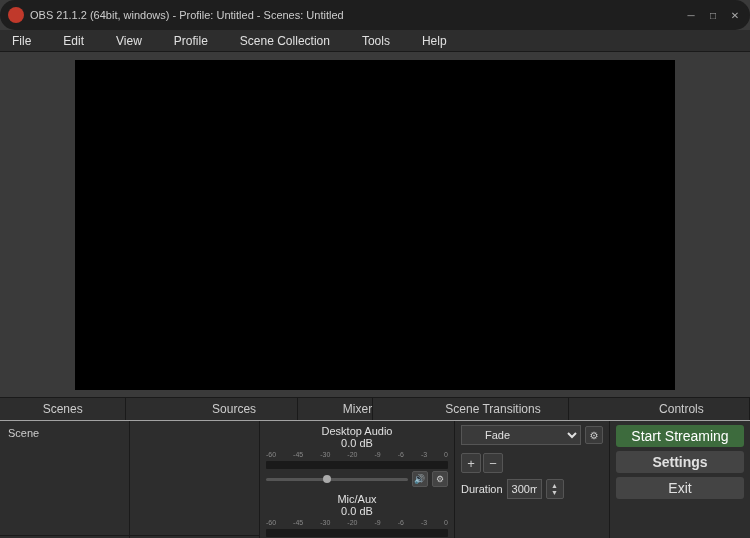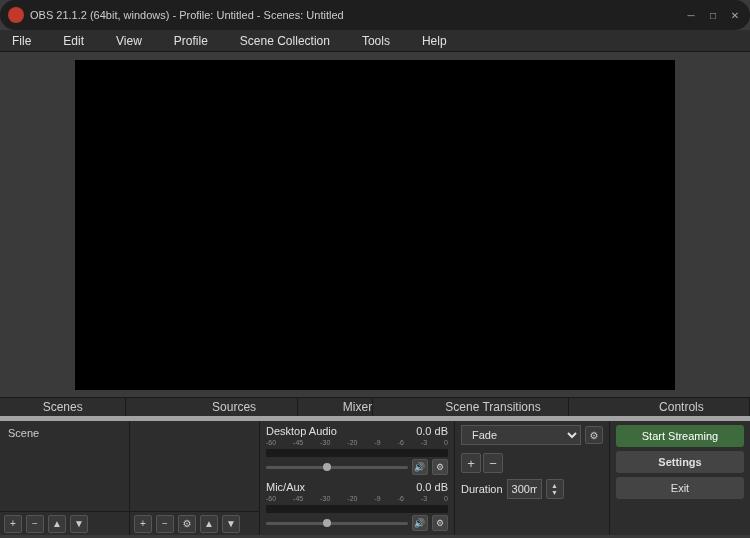--- a/index.html
+++ b/index.html
@@ -81,21 +81,21 @@
       height: 330px;
       background: #000;
     }
 
     
     #panel-headers {
       display: flex;
       height: 24px;
       background: #2d2d2d;
       border-top: 1px solid #1a1a1a;
-      border-bottom: 5px solid #a3a3a3;
+      border-bottom: 1px solid #a3a3a3;
       gap: 45px;
     }
     .panel-header {
       display: flex;
       align-items: center;
       justify-content: center;
       font-size: 12px;
       color: #ccc;
       border-right: 1px solid #1a1a1a;
     }
@@ -166,20 +166,21 @@
     .audio-channel {
       display: flex;
       flex-direction: column;
       gap: 2px;
     }
     .audio-channel-header {
       display: flex;
       justify-content: space-between;
       align-items: center;
       font-size: 11px;
+      flex-direction: column;
     }
     .audio-level-bar {
       height: 8px;
       background: #1a1a1a;
       border-radius: 1px;
       overflow: hidden;
       position: relative;
     }
     .level-fill {
       height: 100%;
@@ -231,21 +232,21 @@
       display: flex;
       align-items: center;
       gap: 4px;
     }
     .transition-select {
       flex: 1;
       background: #3a3a3a;
       border: 1px solid #555;
       color: #e0e0e0;
       font-size: 11px;
-      padding: 1px 6px;
+      padding: 1px 19px;
       height: 20px;
     }
     .transition-add-remove {
       display: flex;
       gap: 2px;
       margin-top: 2px;
     }
     .trans-btn {
       width: 20px; height: 20px;
       background: #3a3a3a;
@@ -278,21 +279,21 @@
       display: flex;
       flex-direction: column;
       padding: 4px 6px;
       gap: 4px;
     }
     .ctrl-btn {
       width: 100%;
       height: 22px;
       border: none;
       border-radius: 3px;
-      font-size: 11px;
+      font-size: 14px;
       cursor: pointer;
       display: flex;
       align-items: center;
       justify-content: center;
     }
     .btn-stream { background: #3d6b3d; color: #fff; }
     .btn-record { background: #5c3a3a; color: #fff; }
     .btn-studio { background: #3a3a5c; color: #fff; }
     .btn-settings { background: #444; color: #e0e0e0; font-weight: bold; }
     .btn-exit { background: #444; color: #e0e0e0; }

